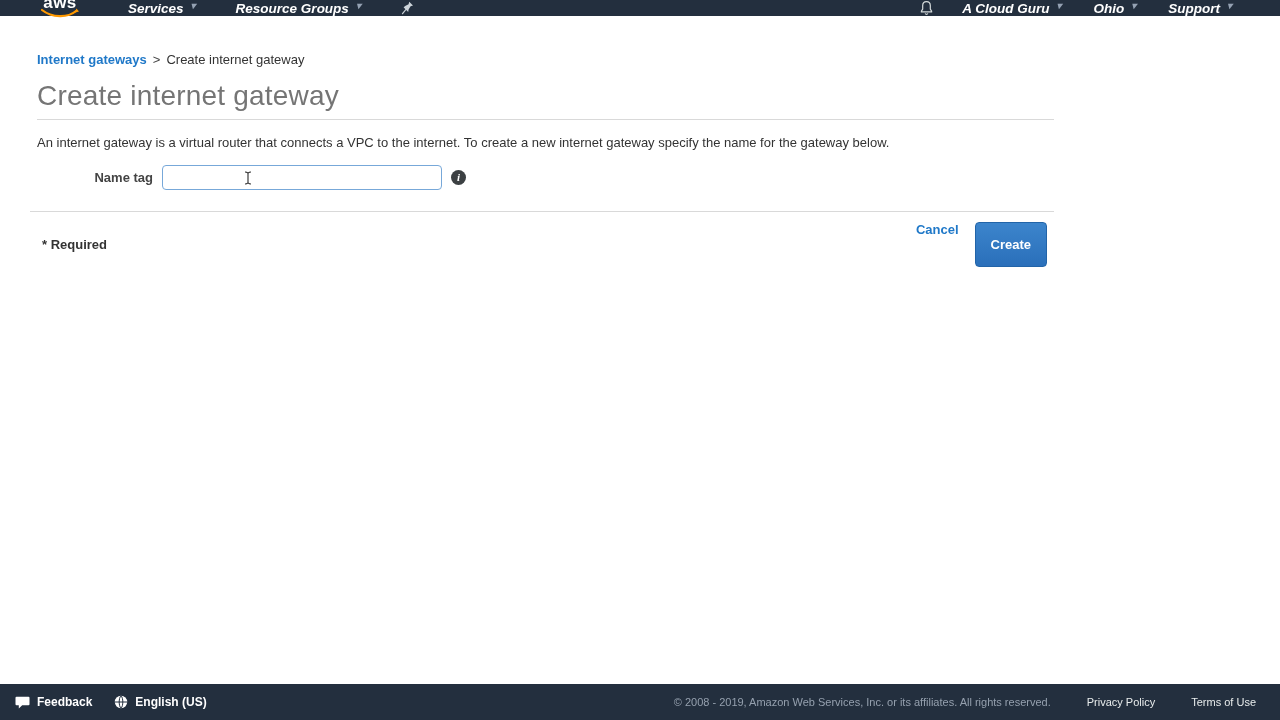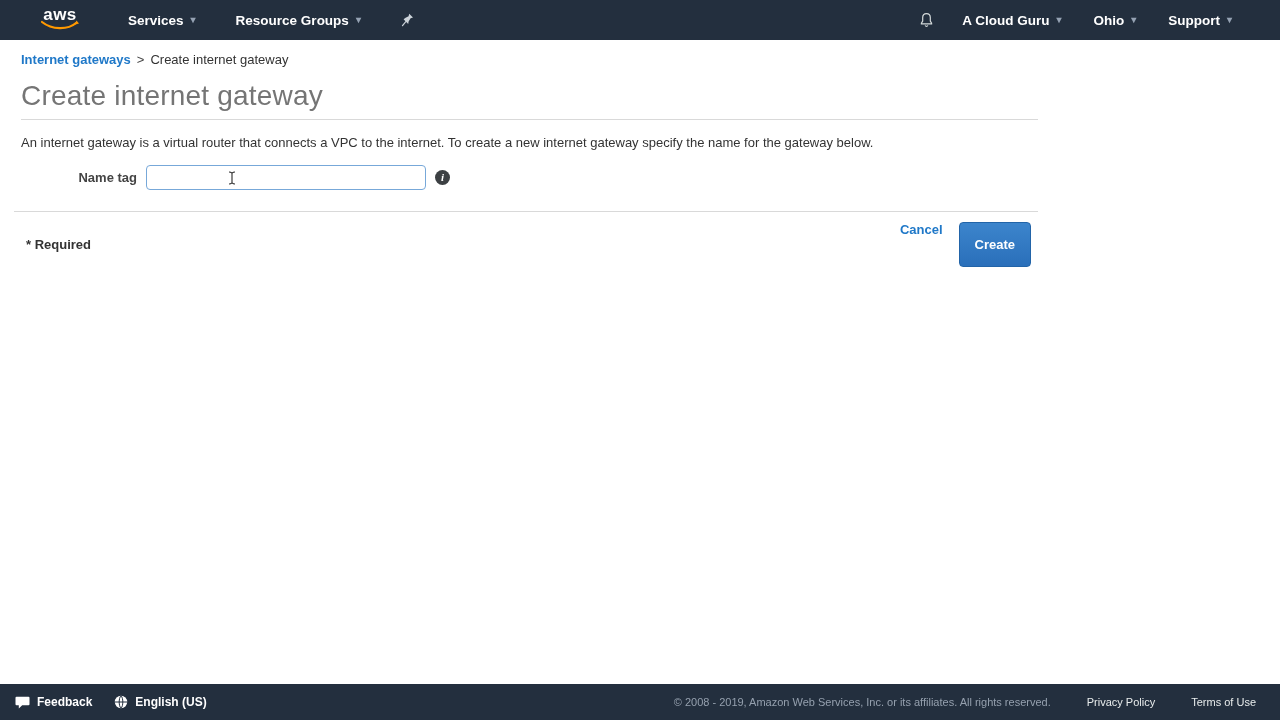--- a/index.html
+++ b/index.html
@@ -6,47 +6,47 @@
   html, body { width: 1280px; height: 720px; }
   body {
     font-family: "Liberation Sans", sans-serif;
     background: #ffffff;
     position: relative;
     overflow: hidden;
   }
 
   
   .navbar {
-    position: absolute; top: 0; left: 0; right: 0; height: 40px;
+    position: absolute; top: 0; left: 0; right: 0; height: 16px;
     background: #232f3e;
     display: flex; align-items: center;
     color: #ffffff;
   }
   .nav-left { display: flex; align-items: center; }
   .aws-logo { margin-left: 38px; margin-right: 46px; display: inline-block; position: relative; width: 44px; }
   .aws-logo .aws-text {
     color: #ffffff; font-size: 17px; font-weight: bold; letter-spacing: 0.5px;
     line-height: 14px; display: block; text-align: center;
   }
   .aws-logo svg { display: block; margin: -2px auto 0 auto; }
   .nav-item {
-    display: flex; align-items: center; gap: 7px;
+    display: flex; gap: 7px;
     font-size: 13.5px; font-weight: bold; color: #ffffff;
-    margin-right: 40px; cursor: pointer; white-space: nowrap;
+    margin-right: 40px; cursor: pointer; white-space: nowrap; font-style: italic;
   }
   .caret { color: #95a2b3; font-size: 10px; line-height: 1; }
   .pin-btn { margin-right: 0; cursor: pointer; display: flex; align-items: center; }
   .nav-right { margin-left: auto; display: flex; align-items: center; }
   .bell-btn { margin-right: 28px; cursor: pointer; display: flex; align-items: center; }
   .nav-right .nav-item { margin-right: 0; }
   .nav-right .nav-item + .nav-item { margin-left: 32px; }
   .nav-right { padding-right: 48px; }
 
   
-  .content { position: absolute; top: 32px; left: 0; right: 0; }
+  .content { position: absolute; top: 32px; left: 16px; right: 0; }
 
   .breadcrumb {
     margin: 20px 0 0 21px; font-size: 13px; color: #333;
     display: flex; align-items: center; gap: 6px;
   }
   .breadcrumb a { color: #1f78c8; font-weight: bold; text-decoration: none; cursor: pointer; }
   .breadcrumb .sep { color: #444; }
 
   .page-title {
     margin: 13px 0 0 21px;

